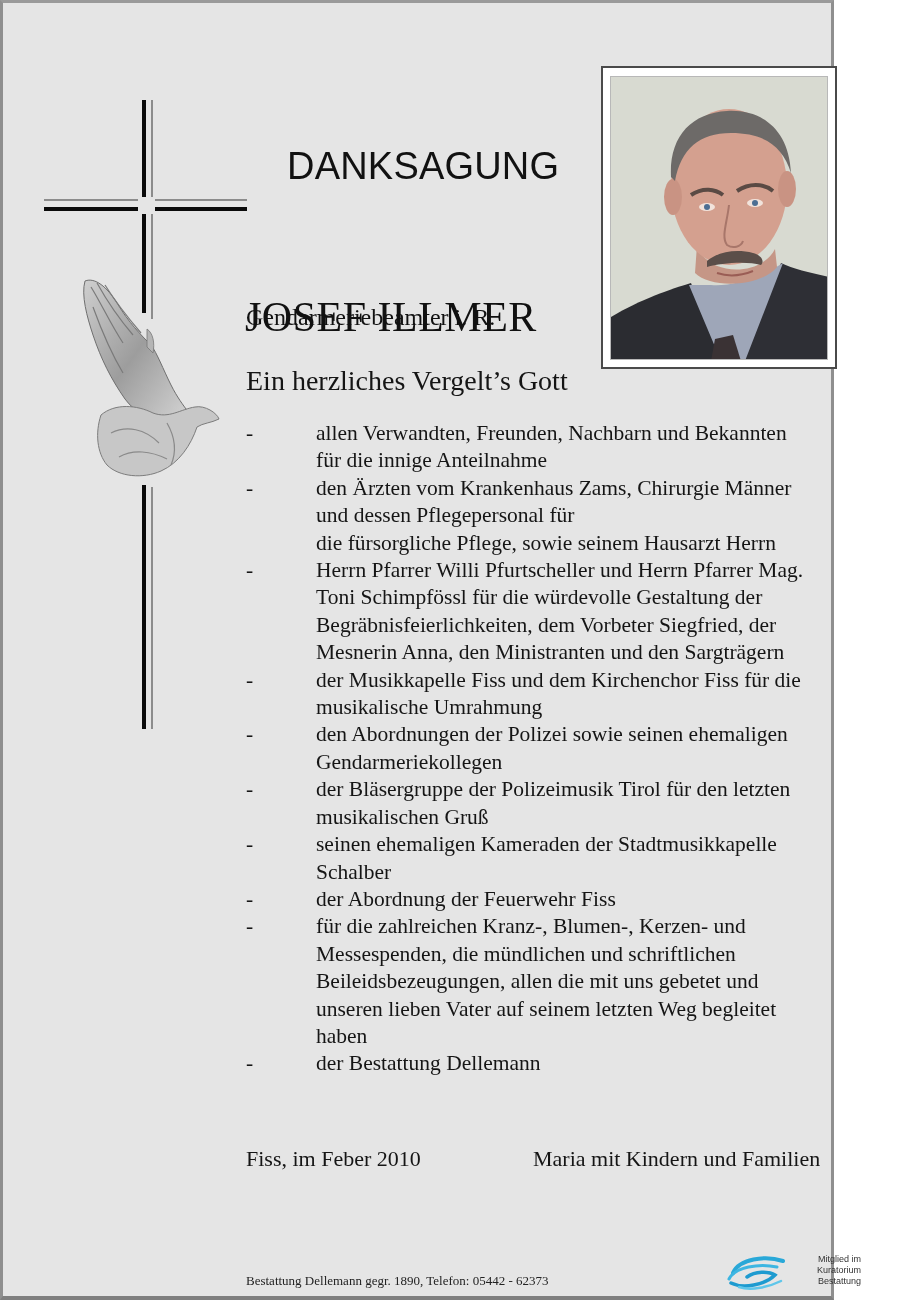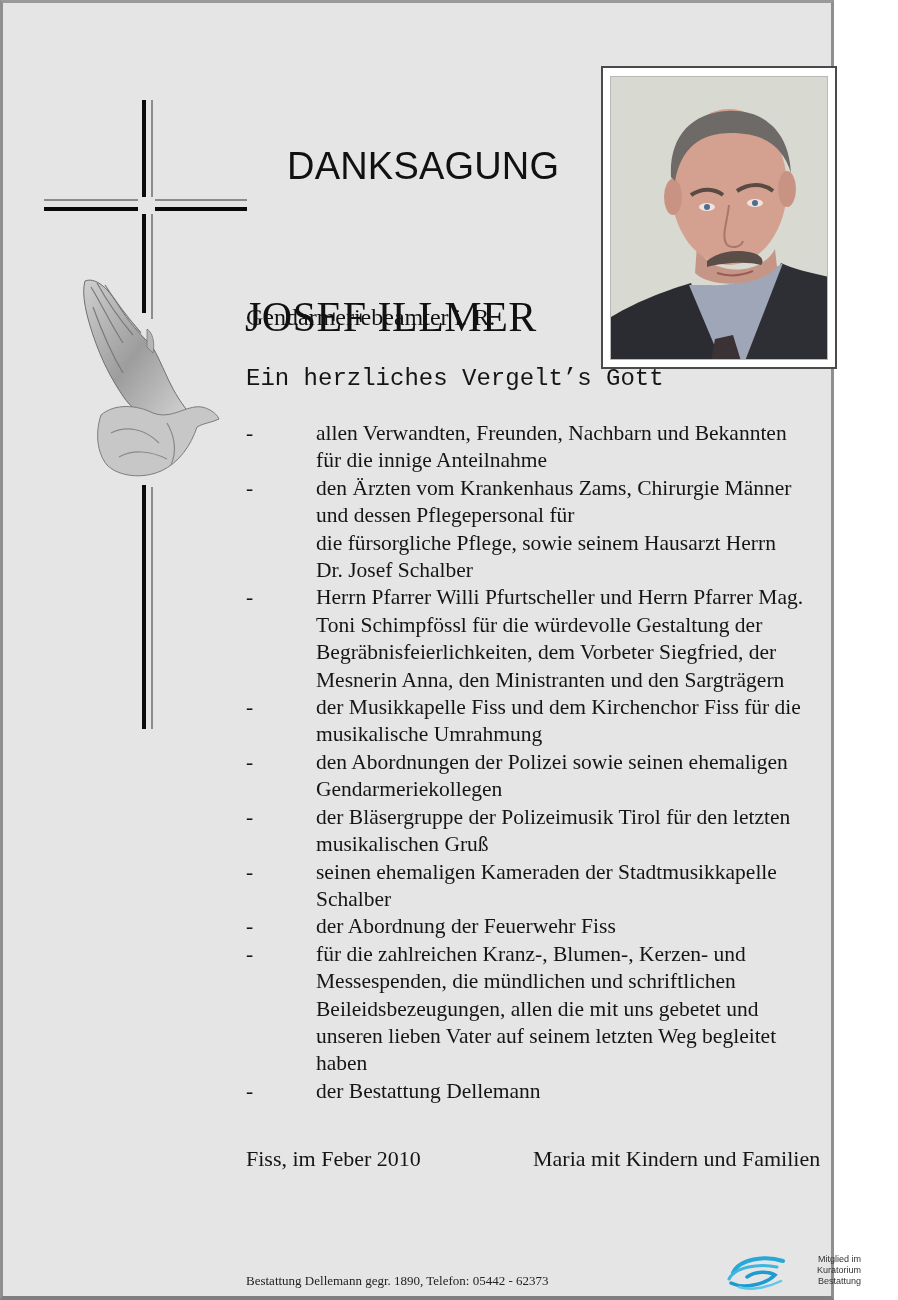--- a/index.html
+++ b/index.html
@@ -32,22 +32,22 @@
     white-space: nowrap;
     margin-top: 41px;
   }
   .subtitle {
     left: 243px; top: 301px;
     font-family: "Liberation Serif", serif;
     font-size: 24px; color: #111; white-space: nowrap;
   }
   .intro {
     left: 243px; top: 362px;
-    font-family: Liberation Mono, monospace;
-    font-size: 24px; color: #151515; white-space: nowrap;
+    font-family: Liberation Serif, serif;
+    font-size: 28px; color: #151515; white-space: nowrap;
   }
   .list {
     left: 243px; top: 417px; width: 640px;
     font-family: "Liberation Serif", serif;
     font-size: 21.5px; line-height: 27.4px; color: #151515;
   }
   .item { display: flex; }
   .dash { width: 70px; flex: none; }
   .item-text { flex: 1; }
   .item-text span { display: block; white-space: nowrap; }
@@ -176,21 +176,20 @@
           <span>allen Verwandten, Freunden, Nachbarn und Bekannten</span>
           <span>für die innige Anteilnahme</span>
         </div>
       </div>
       <div class="item">
         <div class="dash">-</div>
         <div class="item-text">
           <span>den Ärzten vom Krankenhaus Zams, Chirurgie Männer</span>
           <span>und dessen Pflegepersonal für</span>
           <span>die fürsorgliche Pflege, sowie seinem Hausarzt Herrn</span>
-          <span>Dr. Josef Schalber</span>
         </div>
       </div>
       <div class="item">
         <div class="dash">-</div>
         <div class="item-text">
           <span>Herrn Pfarrer Willi Pfurtscheller und Herrn Pfarrer Mag.</span>
           <span>Toni Schimpfössl für die würdevolle Gestaltung der</span>
           <span>Begräbnisfeierlichkeiten, dem Vorbeter Siegfried, der</span>
           <span>Mesnerin Anna, den Ministranten und den Sargträgern</span>
         </div>

